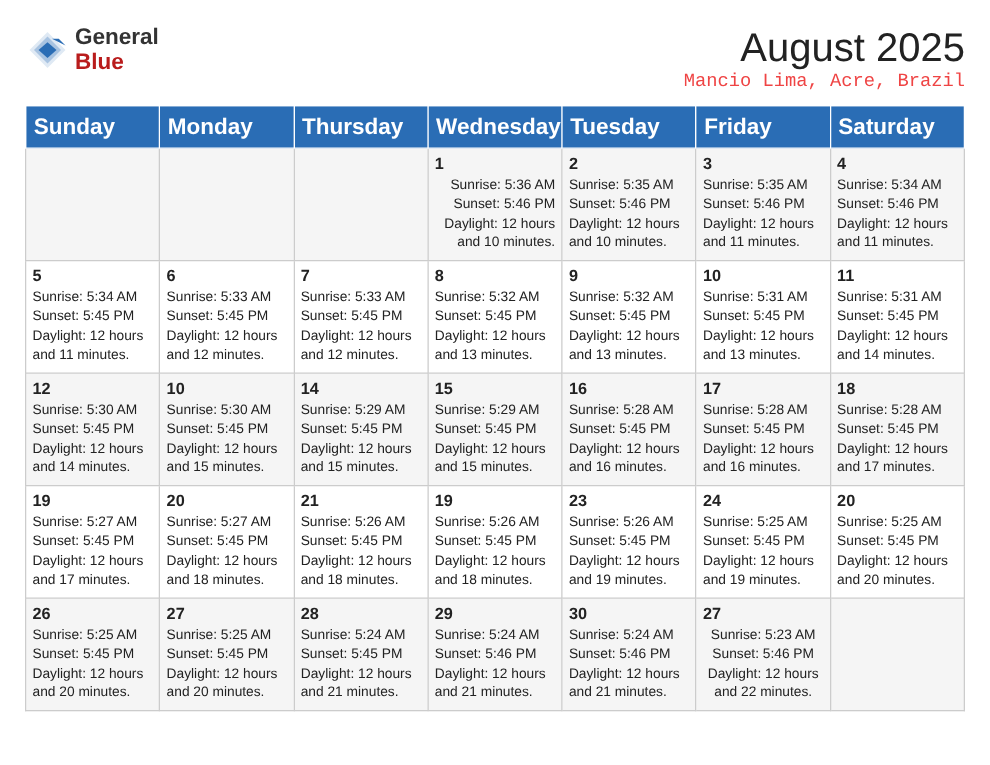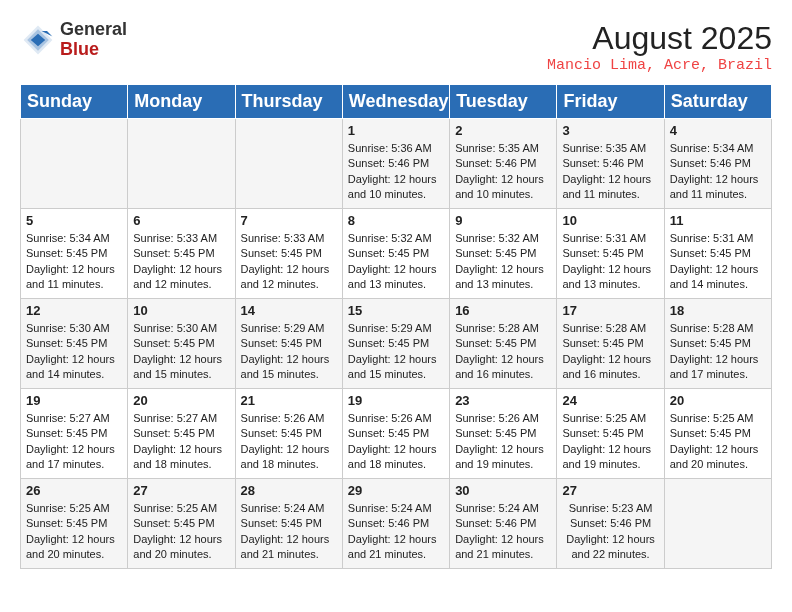--- a/index.html
+++ b/index.html
@@ -122,21 +122,21 @@
         <th>Saturday</th>
       </tr>
   </thead>
   <tbody id="calendar-body">
   <tr>
         <td class="empty-cell"></td>
         <td class="empty-cell"></td>
         <td class="empty-cell"></td>
         <td>
           <span class="day-num">1</span>
-          <div class="cell-text" style="white-space: pre-line;">Sunrise: 5:36 AM
+          <div class="cell-text" style="white-space: pre-line; text-align: right;">Sunrise: 5:36 AM
 Sunset: 5:46 PM
 Daylight: 12 hours
 and 10 minutes.</div>
         </td>
         <td>
           <span class="day-num">2</span>
           <div class="cell-text" style="white-space: pre-line;">Sunrise: 5:35 AM
 Sunset: 5:46 PM
 Daylight: 12 hours
 and 10 minutes.</div>

